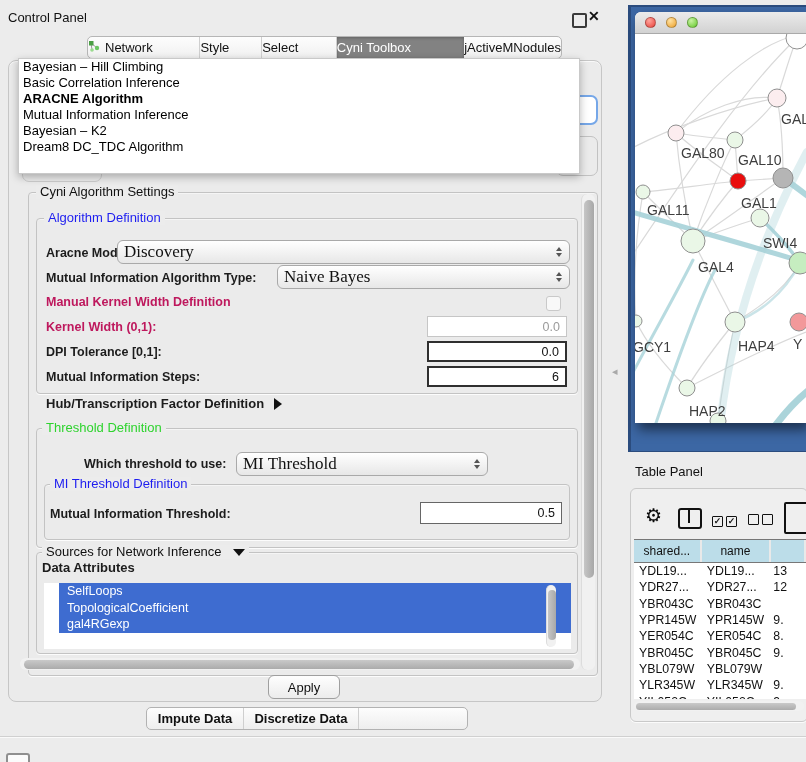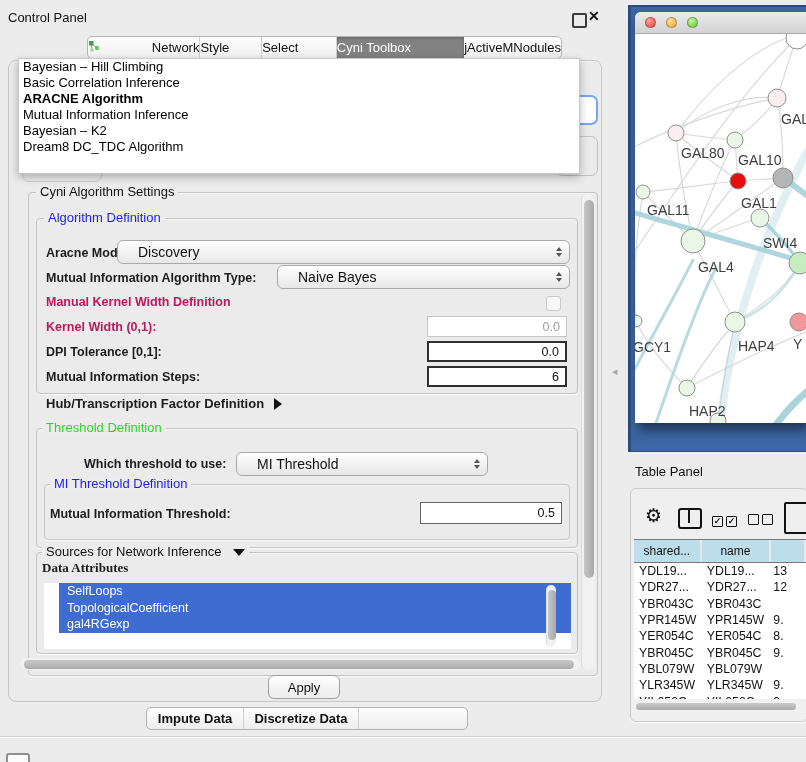--- a/index.html
+++ b/index.html
@@ -9,21 +9,21 @@
   .etched{border:1px solid #c3c3c3;border-radius:4px;
           box-shadow:0 1px 0 rgba(255,255,255,.85), inset 0 1px 0 rgba(255,255,255,.5);}
   .gtitle{position:absolute;background:#ececec;padding:0 4px;font-size:13px;line-height:14px;white-space:nowrap;}
   
   .cp-title{left:8px;top:10px;font-size:13px;}
   .float-btn{left:572px;top:13px;width:11px;height:11px;border:2px solid #3a3a3a;border-radius:2px;background:#ececec;}
   .close-btn{left:588px;top:8px;font-size:14px;font-weight:bold;color:#111;}
   
   .tabbar{left:87px;top:36px;width:475px;height:23px;display:flex;border:1px solid #b6b6b6;border-radius:5px;
           background:linear-gradient(#fdfdfd,#f0f0f0);overflow:hidden;box-sizing:border-box;}
-  .tab{display:flex;align-items:center;justify-content:space-between;font-size:13px;gap:5px;border-right:1px solid #cfcfcf;box-sizing:border-box;}
+  .tab{display:flex;align-items:center;justify-content:flex-start;font-size:13px;gap:5px;border-right:1px solid #cfcfcf;box-sizing:border-box;}
   .tab:last-child{border-right:none;}
   .tab.sel{background:#828282;color:#fff;border-right:none;box-shadow:inset 0 1px 3px rgba(0,0,0,.25);}
   
   .content-panel{left:8px;top:60px;width:592px;height:640px;border:1px solid #c6c6c6;border-radius:8px;background:#ebebeb;
                  box-shadow:inset 0 1px 0 rgba(255,255,255,.7);}
   
   .popup{left:18px;top:58px;width:560px;height:114px;background:#fff;border:1px solid #c9c9c9;z-index:60;
          box-shadow:0 3px 8px rgba(0,0,0,.28);}
   .dd-placeholder{height:18px;line-height:18px;text-align:center;color:#b9b9b9;font-size:13px;}
   .dd-item{height:16px;line-height:16px;padding-left:4px;font-size:13px;color:#000;white-space:nowrap;}
@@ -36,21 +36,21 @@
   .cyni-group{left:28px;top:192px;width:568px;height:482px;}
   .alg-group{left:36px;top:218px;width:540px;height:174px;}
   .thr-group{left:36px;top:428px;width:540px;height:118px;}
   .mi-group{left:44px;top:484px;width:524px;height:54px;}
   .src-group{left:36px;top:552px;width:540px;height:100px;}
   .blue{color:#1d1df0;}
   .green{color:#2ed32e;}
   .lbl{font-size:12.5px;font-weight:bold;color:#1c1c1c;white-space:nowrap;}
   .dis{color:#be185d;}
   .combo{height:24px;border:1px solid #a9a9a9;border-radius:6px;background:linear-gradient(#ffffff,#e7e7e7);
-         display:flex;align-items:center;box-sizing:border-box;font-size:14px;padding-left:20px;}
+         display:flex;align-items:center;box-sizing:border-box;font-size:17px;padding-left:6px;font-family:Liberation Serif, serif;}
   .spin{margin-left:auto;margin-right:7px;display:flex;flex-direction:column;align-items:center;gap:2px;}
   .spin i{display:block;width:0;height:0;border-left:3.5px solid transparent;border-right:3.5px solid transparent;}
   .spin .up{border-bottom:4px solid #555;}
   .spin .dn{border-top:4px solid #555;}
   .field{background:#fff;font-size:12.5px;text-align:right;padding-right:6px;box-sizing:border-box;
          display:flex;align-items:center;justify-content:flex-end;}
   .field.en{border:2px solid #2f2f2f;}
   .field.dis{border:1px solid #c6c6c6;color:#9b9b9b;}
   .field.med{border:1.5px solid #666;}
   .checkbox{width:13px;height:13px;border:1px solid #c9c9c9;border-radius:3px;background:#f8f8f8;}
@@ -215,21 +215,21 @@
   <span class="gtitle blue" style="left:50px;top:477px;">MI Threshold Definition</span>
 
   <span class="abs lbl" style="left:50px;top:507px;">Mutual Information Threshold:</span>
   <div class="abs field med" style="left:420px;top:502px;width:142px;height:22px;">0.5</div>
 
   <div class="abs etched src-group"></div>
   <span class="gtitle" style="left:42px;top:545px;">
     <span>Sources for Network Inference</span>
     <span class="arrow-down"></span>
   </span>
-  <span class="abs lbl" style="left:42px;top:560px;font-size:13px;font-family:Liberation Serif, serif;">Data Attributes</span>
+  <span class="abs lbl" style="left:42px;top:560px;font-size:13px;">Data Attributes</span>
 
   <div class="abs attr-list">
       <div class="li-item">SelfLoops</div>
       <div class="li-item">TopologicalCoefficient</div>
       <div class="li-item">gal4RGexp</div>
     </div>
   <div class="abs vscroll" style="left:546px;top:585px;width:9px;height:62px;">
     <div class="vthumb" style="position:absolute;left:0.5px;top:5px;width:8px;height:50px;"></div>
   </div>
 

